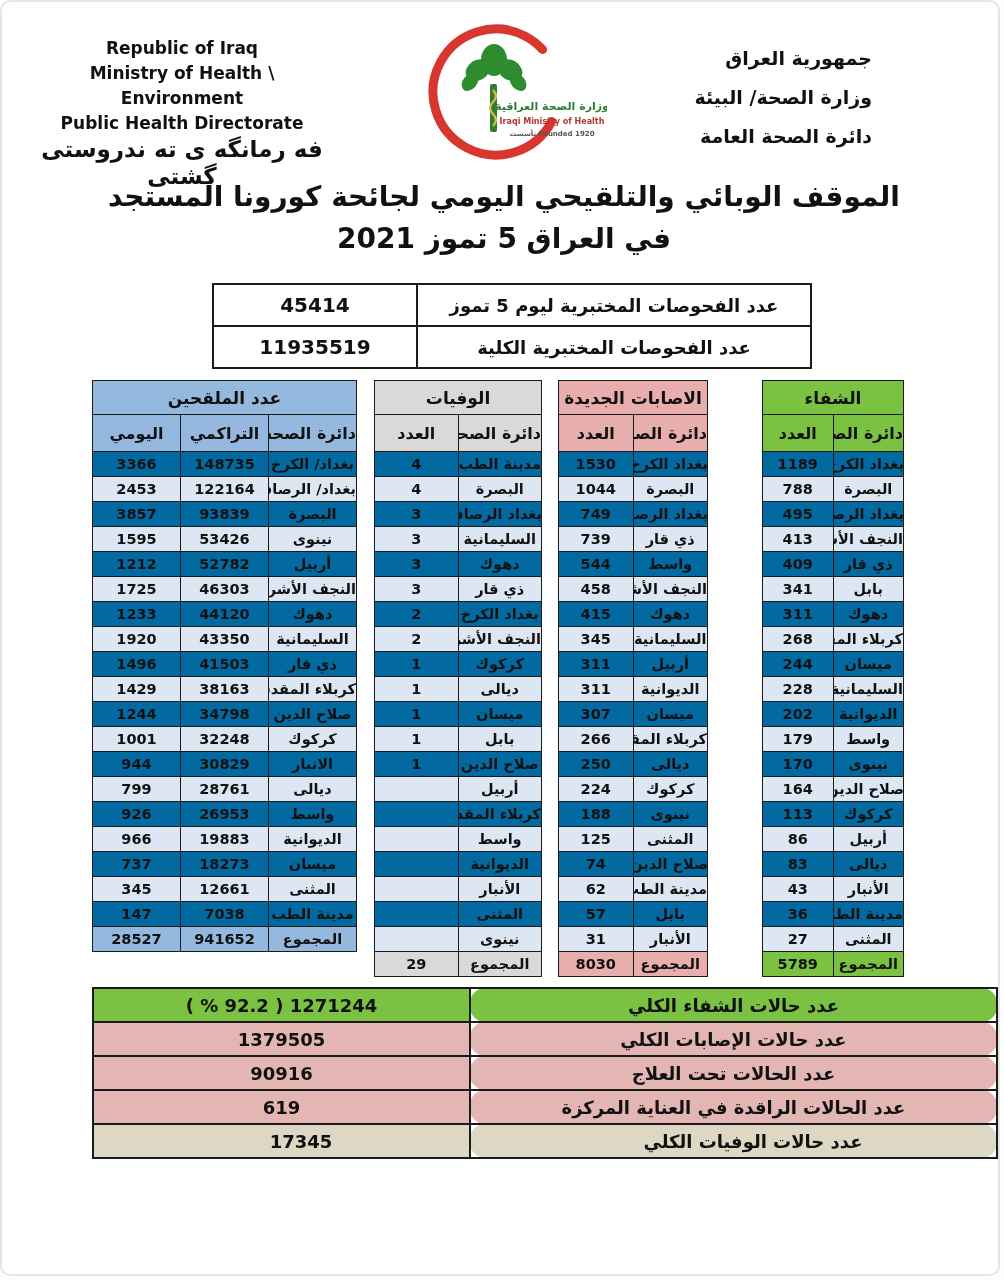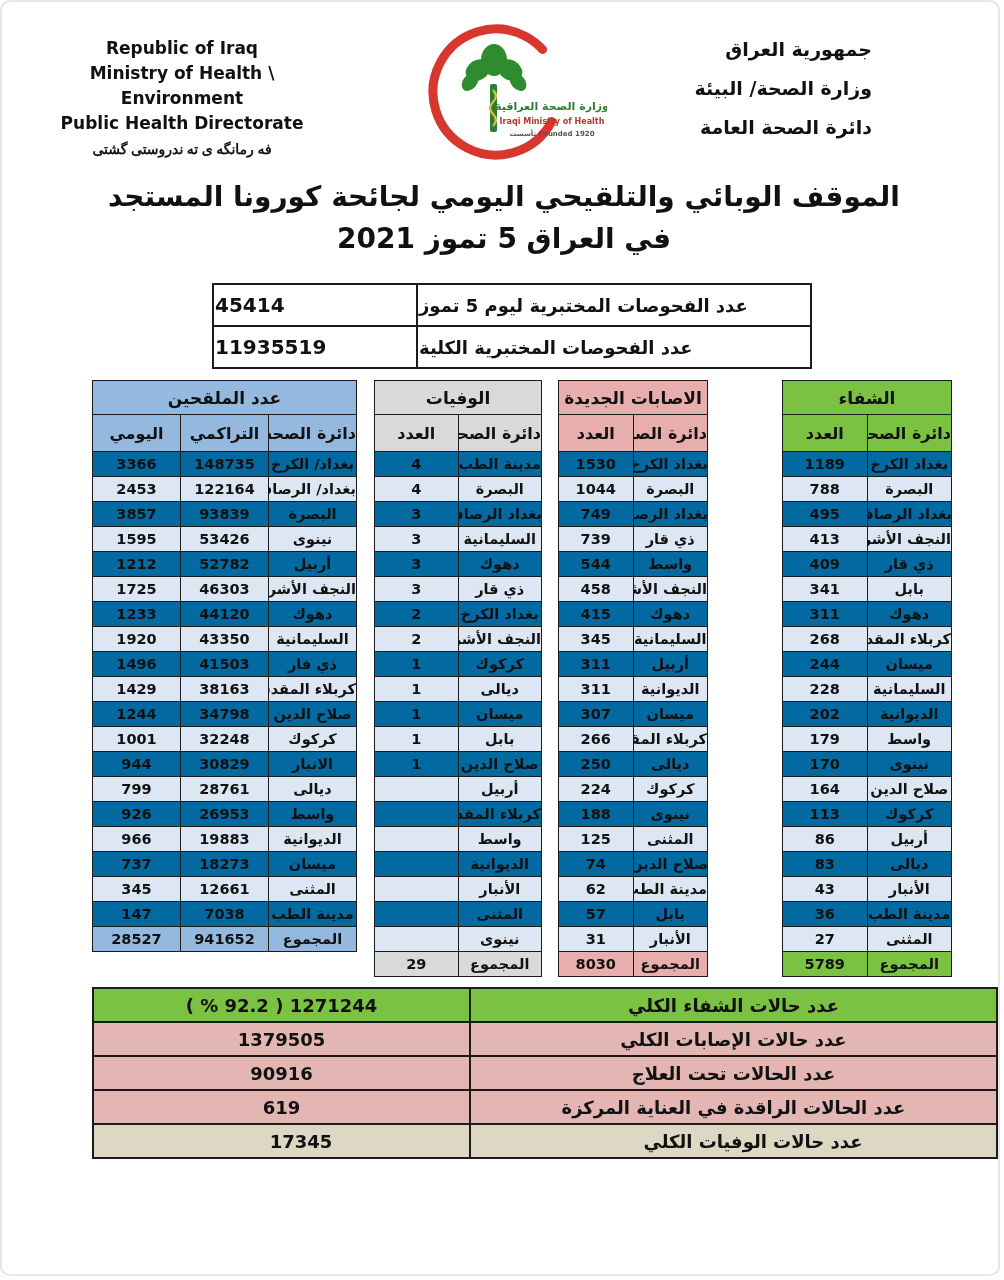--- a/index.html
+++ b/index.html
@@ -9,61 +9,61 @@
   }
   .page{
     position:relative;width:1000px;height:1276px;margin:0;
     background:#ffffff;border:2px solid #e6e6e6;border-radius:10px;
     box-sizing:border-box;overflow:hidden;
   }
 
   
   .header-en{position:absolute;left:25px;top:34px;width:310px;text-align:center;
     font-weight:bold;font-size:17px;line-height:25px;}
-  .header-en .kurdish{font-size:14px;direction:rtl;line-height:27px;font-family:Liberation Serif, serif;}
-  .header-ar{position:absolute;left:655px;top:28px;width:215px;direction:rtl;text-align:right;
+  .header-en .kurdish{font-size:23px;direction:rtl;line-height:27px;}
+  .header-ar{position:absolute;left:655px;top:37px;width:215px;direction:rtl;text-align:right;
     font-weight:bold;font-size:19px;line-height:39px;}
   .logo-box{position:absolute;left:420px;top:16px;width:185px;height:150px;}
 
   
   .title{position:absolute;left:0;top:174px;width:1004px;text-align:center;direction:rtl;
     font-weight:bold;font-size:28px;line-height:42px;}
 
   
   .tests{position:absolute;left:210px;top:281px;border-collapse:collapse;table-layout:fixed;}
-  .tests td{border:2px solid #1b1b1b;font-weight:bold;height:38px;text-align:left;background:#fff;}
+  .tests td{border:2px solid #1b1b1b;font-weight:bold;height:38px;text-align:center;background:#fff;}
   .tests .val{width:200px;font-size:20px;}
   .tests .lbl{width:390px;font-size:18px;direction:rtl;}
 
   
   .data{position:absolute;border-collapse:collapse;table-layout:fixed;background:#0369a1;}
   .data th,.data td{border:1.5px solid #1b1b1b;text-align:center;font-weight:bold;color:#111;
     overflow:hidden;white-space:nowrap;padding:0;}
   .data .ttl th{font-size:17px;height:33px;}
   .data .cols th{font-size:16px;height:36px;}
   .data td{font-size:14.5px;height:24px;}
   .data td:last-child,.data .cols th:last-child{direction:rtl;}
   .data tbody tr:nth-child(even) td{background:#DCE7F3;}
   .t-blue{left:90px;top:378px;width:265px;}
   .t-gray{left:372px;top:378px;width:168px;}
   .t-pink{left:556px;top:378px;width:150px;}
-  .t-green{left:780px;top:378px;width:170px;}
+  .t-green{left:760px;top:378px;width:142px;}
   .t-blue .ttl th,.t-blue .cols th,.t-blue tr.total td{background:#95B8DE;}
   .t-gray .ttl th,.t-gray .cols th,.t-gray tr.total td{background:#D9D9D9;}
   .t-pink .ttl th,.t-pink .cols th,.t-pink tr.total td{background:#E8AEAD;}
   .t-green .ttl th,.t-green .cols th,.t-green tr.total td{background:#7CC242;}
   .c-daily{width:71px;} .c-cum{width:77px;} .c-name3{width:117px;}
   .c-num{width:47px;} .c-name2{width:121px;}
 
   
   .summary{position:absolute;left:90px;top:985px;border-collapse:collapse;table-layout:fixed;}
   .summary td{border:2px solid #1b1b1b;font-weight:bold;height:30px;text-align:center;
     overflow:hidden;white-space:nowrap;}
   .summary .val{width:335px;font-size:18px;direction:rtl;}
-  .summary .lbl{width:485px;font-size:18px;direction:rtl;}
+  .summary .lbl{width:485px;font-size:18px;direction:rtl;border-radius:15px;}
   .s-green td{background:#7CC242;}
   .s-pink td{background:#E3B6B4;}
   .s-beige td{background:#DDD8C4;padding-left:40px;}
 </style>
 </head>
 <body>
 
 <div class="page">
 
   <div class="header-en">

